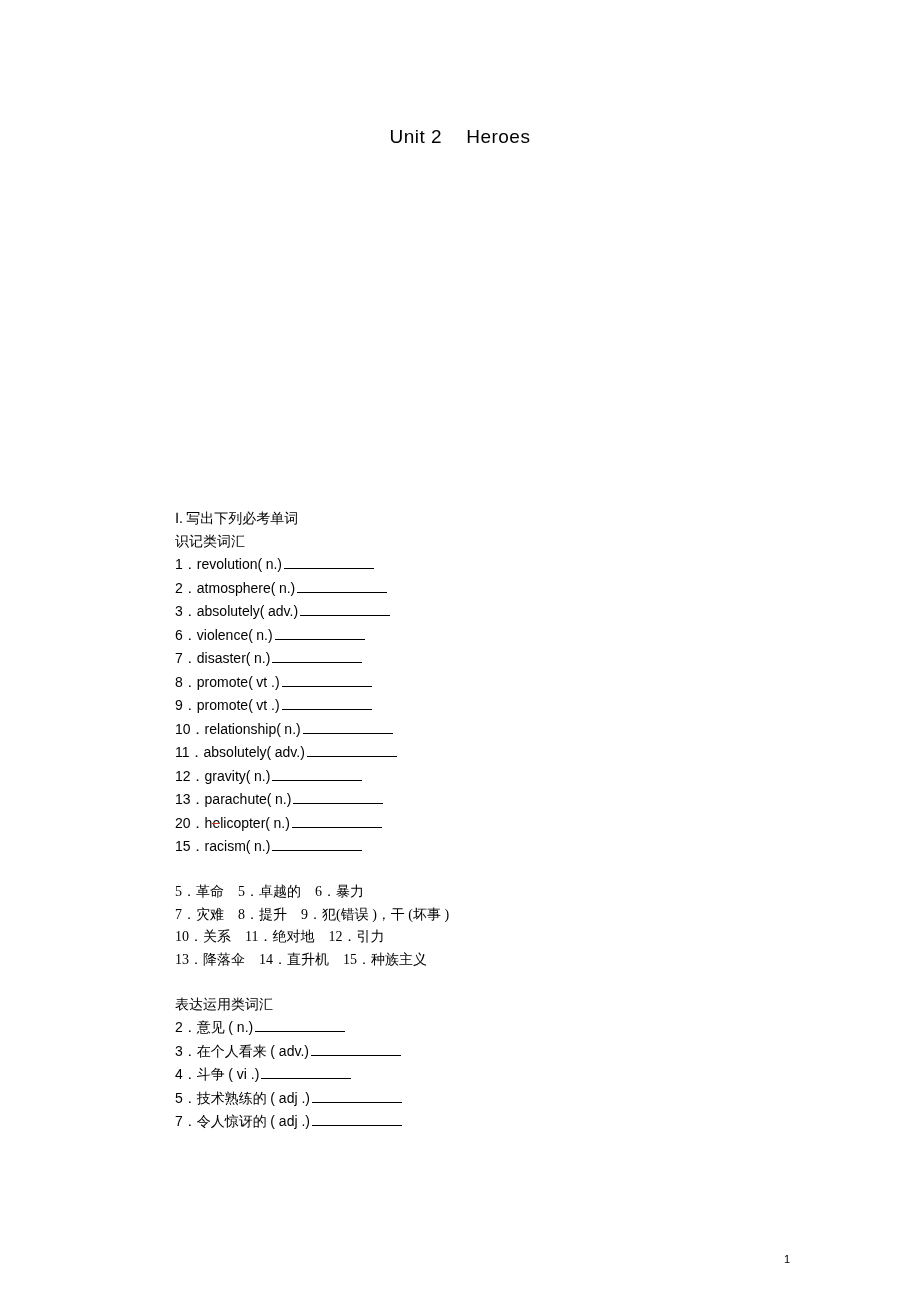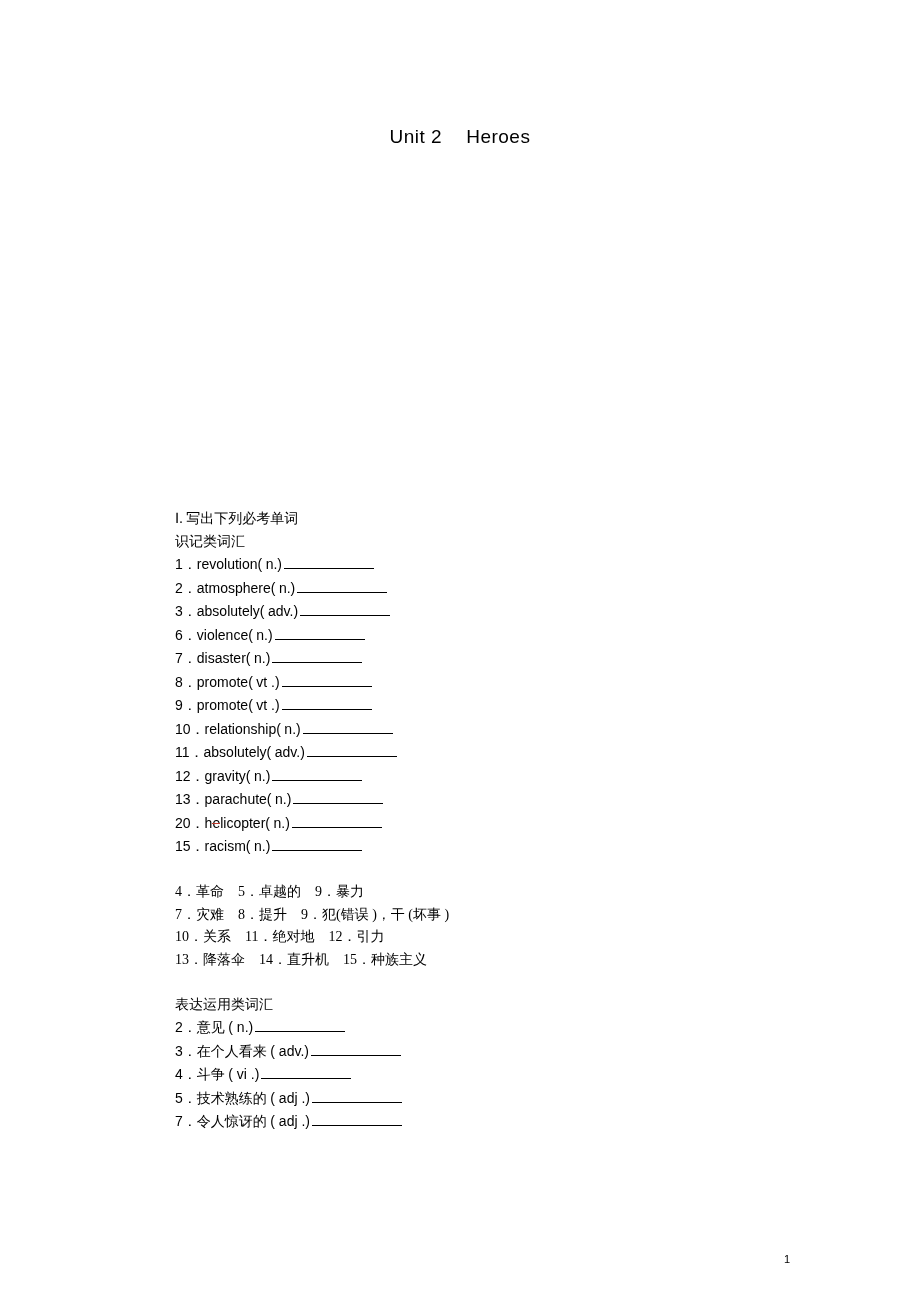--- a/index.html
+++ b/index.html
@@ -99,21 +99,21 @@
       <div class="row"><span class="latin">10．</span><span class="latin">relationship(</span>   <span class="latin">n.)</span><span class="blank"></span></div>
       <div class="row"><span class="latin">11．</span><span class="latin">absolutely(</span>   <span class="latin">adv.)</span><span class="blank"></span></div>
       <div class="row"><span class="latin">12．</span><span class="latin">gravity(</span>   <span class="latin">n.)</span><span class="blank"></span></div>
       <div class="row"><span class="latin">13．</span><span class="latin">parachute(</span>   <span class="latin">n.)</span><span class="blank"></span></div>
       <div class="row"><span class="latin">20．</span><span class="latin">h</span><span class="latin strike-h">e</span><span class="latin">licopter(</span>   <span class="latin">n.)</span><span class="blank"></span></div>
       <div class="row"><span class="latin">15．</span><span class="latin">racism(</span>   <span class="latin">n.)</span><span class="blank"></span></div>
     </div>
 
   <div class="gap"></div>
 
-  <div class="row cjk">4．革命　5．卓越的　9．暴力</div>
+  <div class="row cjk">5．革命　5．卓越的　6．暴力</div>
   <div class="row cjk">7．灾难　8．提升　9．犯(错误 )，干 (坏事 )</div>
   <div class="row cjk">10．关系　11．绝对地　12．引力</div>
   <div class="row cjk">13．降落伞　14．直升机　15．种族主义</div>
 
   <div class="gap"></div>
 
   <div class="row">
     <span class="cjk">表达运用类词汇</span>
   </div>
 

